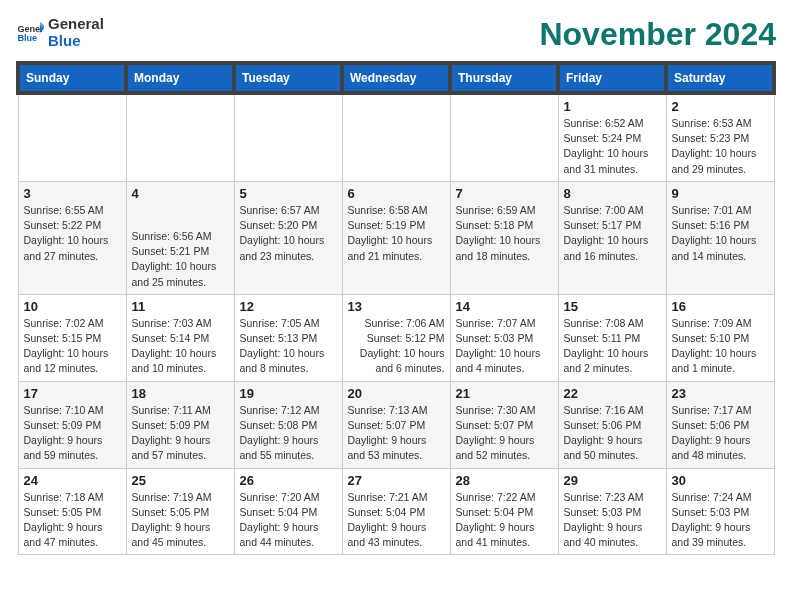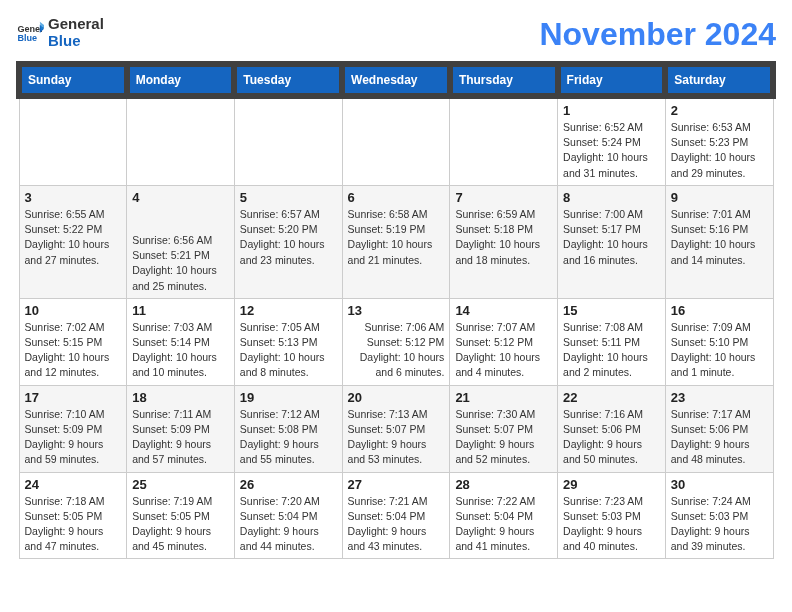--- a/index.html
+++ b/index.html
@@ -24,39 +24,39 @@
     .logo-icon {
       width: 28px;
       height: 28px;
     }
     .title-block {
       text-align: right;
     }
     .month-title {
       font-size: 32px;
       font-weight: bold;
-      color: #3b82f6;
+      color: #0f766e;
     }
     .location-title {
       font-size: 16px;
       color: #555;
     }
     .calendar-table {
       width: 100%;
       border-collapse: collapse;
       font-size: 11px;
     }
     .calendar-table th {
       background: #1565c0;
       color: #fff;
       text-align: left;
       padding: 6px 6px;
       font-size: 12px;
       font-weight: bold;
-      border: 6px solid #404040;
+      border: 4px solid #404040;
       margin-top: 12px;
     }
     .calendar-table td {
       border: 1px solid #ccc;
       vertical-align: top;
       padding: 4px 5px;
       height: 80px;
       width: 108px;
       background: #fff;
     }
@@ -196,21 +196,21 @@
         </td>
         <td>
           <div class="day-number">13</div>
           <div class="day-detail" style="white-space: pre-line; text-align: right;">Sunrise: 7:06 AM
 Sunset: 5:12 PM
 Daylight: 10 hours and 6 minutes.</div>
         </td>
         <td>
           <div class="day-number">14</div>
           <div class="day-detail" style="white-space: pre-line;">Sunrise: 7:07 AM
-Sunset: 5:12 PM
+Sunset: 5:03 PM
 Daylight: 10 hours and 4 minutes.</div>
         </td>
         <td>
           <div class="day-number">15</div>
           <div class="day-detail" style="white-space: pre-line;">Sunrise: 7:08 AM
 Sunset: 5:11 PM
 Daylight: 10 hours and 2 minutes.</div>
         </td>
         <td>
           <div class="day-number">16</div>

